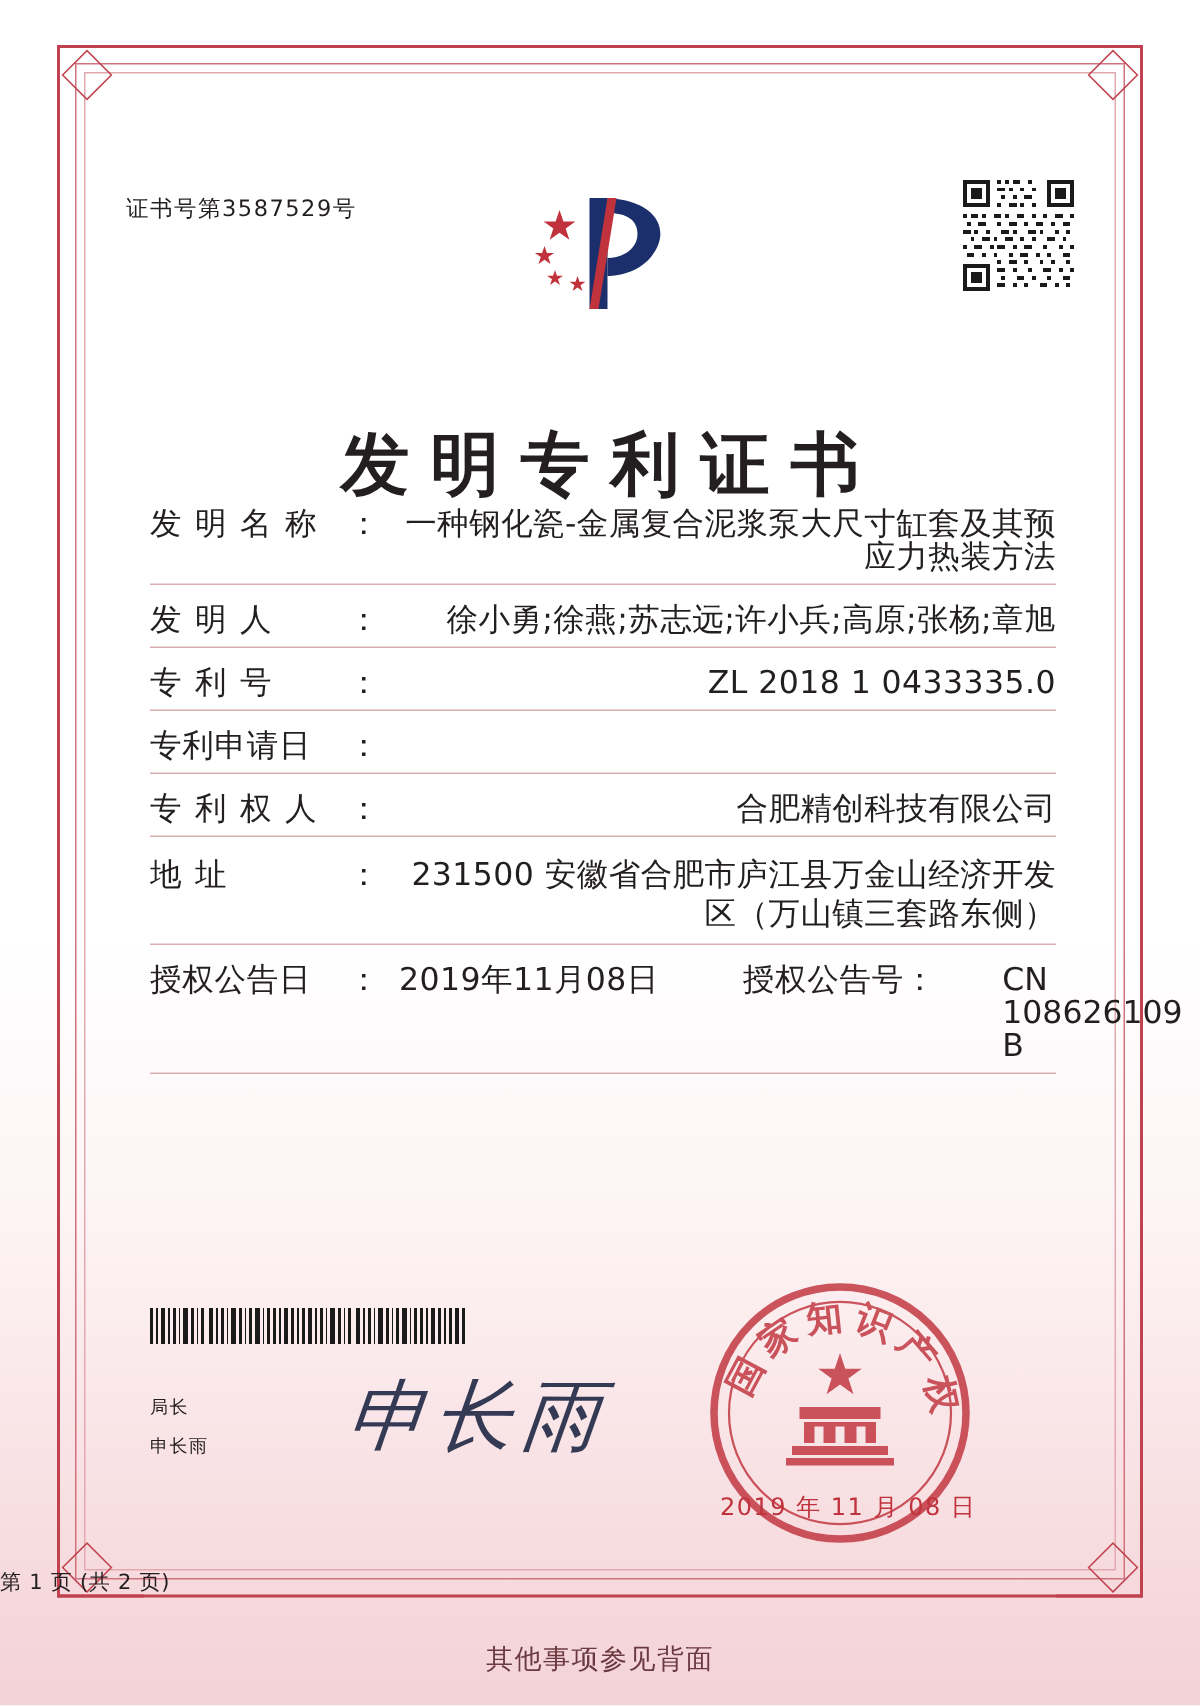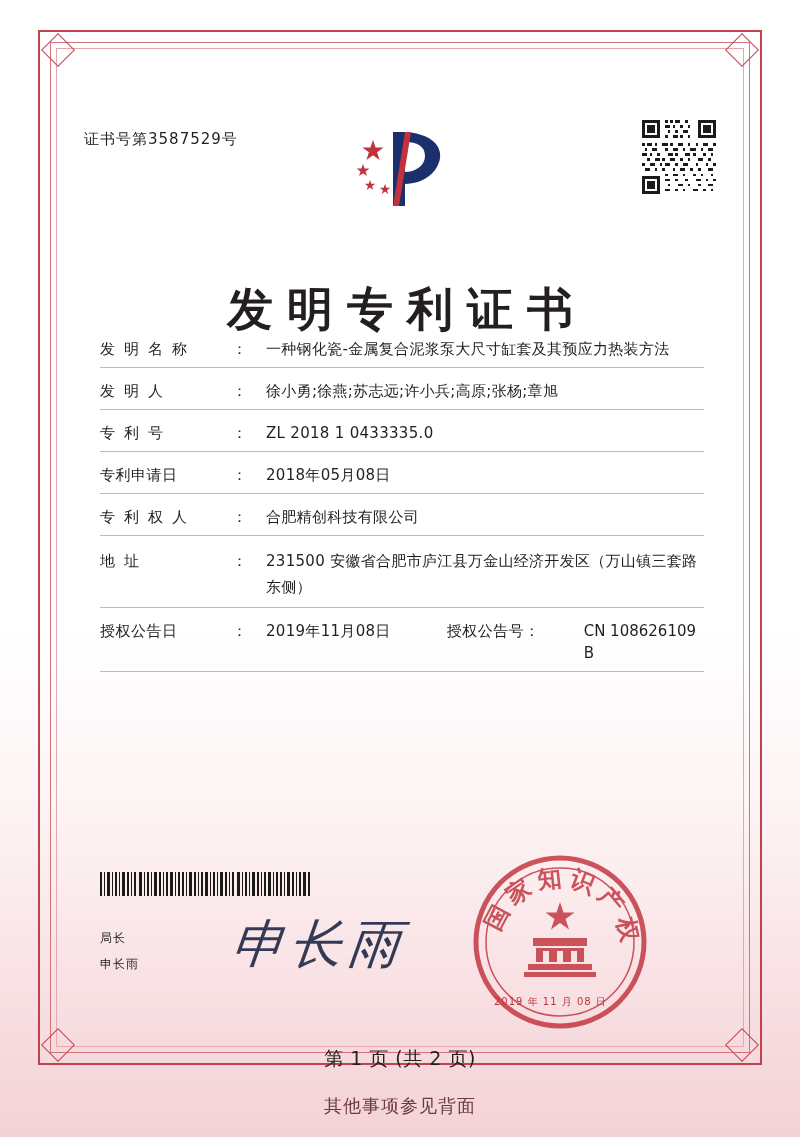--- a/index.html
+++ b/index.html
@@ -103,38 +103,39 @@
   
   .fields {
     position: absolute;
     left: 100px;
     right: 96px;
     top: 338px;
   }
   .field-row {
     display: flex;
     align-items: baseline;
-    font-size: 15px;
+    font-size: 21px;
     line-height: 22px;
     padding-bottom: 7px;
     margin-bottom: 12px;
     border-bottom: 1px solid #d9aeb3;
     gap: 24px;
   }
   .field-label {
     width: 108px;
     flex: none;
     letter-spacing: 0.5px;
     white-space: nowrap;
   }
   .field-label .sp { letter-spacing: 9px; }
   .field-colon { width: 10px; flex: none; }
   .field-value {
     flex: 1;
     letter-spacing: 0.3px;
+    text-align: right;
   }
   .field-value.wrap { line-height: 26px; }
   .field-row.split .field-value { flex: none; }
   .sub-label {
     margin-left: 32px;
     white-space: nowrap;
     letter-spacing: 0.5px;
   }
   .sub-value { margin-left: 20px; }
 
@@ -184,33 +185,32 @@
   }
   .seal {
     position: absolute;
     left: 470px;
     top: 852px;
     width: 180px;
     height: 180px;
   }
   .seal-date {
     position: absolute;
-    left: 494px;
+    left: 480px;
     top: 995px;
-    font-size: 10px;
+    font-size: 16px;
     color: #c0323c;
     letter-spacing: 1px;
   }
 
   .page-num {
     position: absolute;
     left: 0; right: 0;
     top: 1046px;
-    text-align: center;
-    font-size: 19px;
+    font-size: 14px;
     letter-spacing: 0.5px;
   }
   .footer-note {
     position: absolute;
     left: 0; right: 0;
     top: 1094px;
     text-align: center;
     font-size: 18px;
     color: #6b3a40;
     letter-spacing: 1px;
@@ -370,21 +370,20 @@
 
     <div class="field-row">
       <span class="field-label"><span class="sp">专利</span>号</span>
       <span class="field-colon">：</span>
       <span class="field-value">ZL 2018 1 0433335.0</span>
     </div>
 
     <div class="field-row">
       <span class="field-label">专利申请日</span>
       <span class="field-colon">：</span>
-      <span class="field-value">2018年05月08日</span>
     </div>
 
     <div class="field-row">
       <span class="field-label"><span class="sp">专利权</span>人</span>
       <span class="field-colon">：</span>
       <span class="field-value">合肥精创科技有限公司</span>
     </div>
 
     <div class="field-row">
       <span class="field-label"><span class="sp">地</span>址</span>

